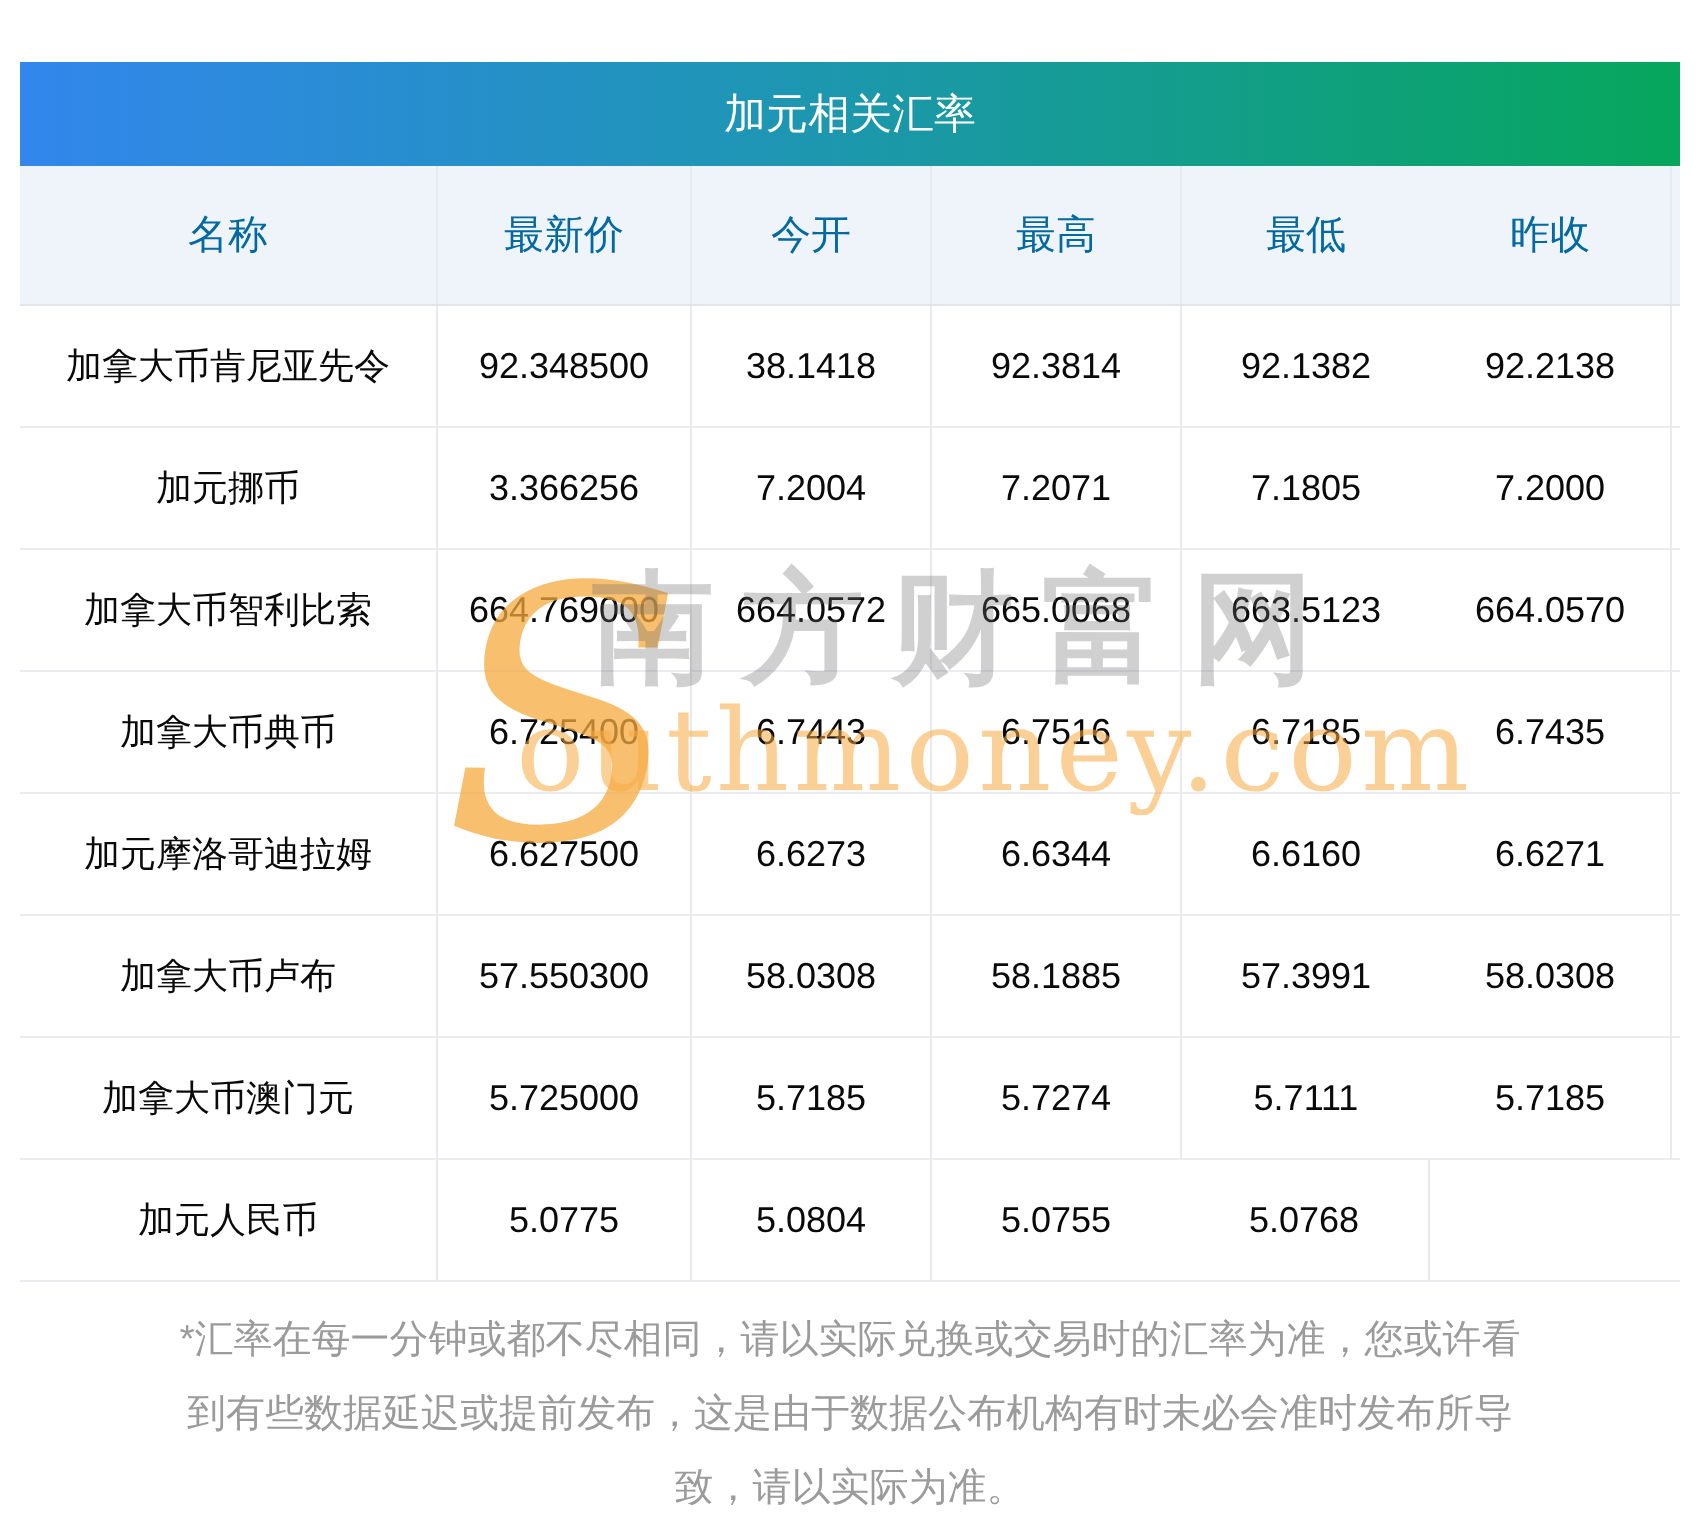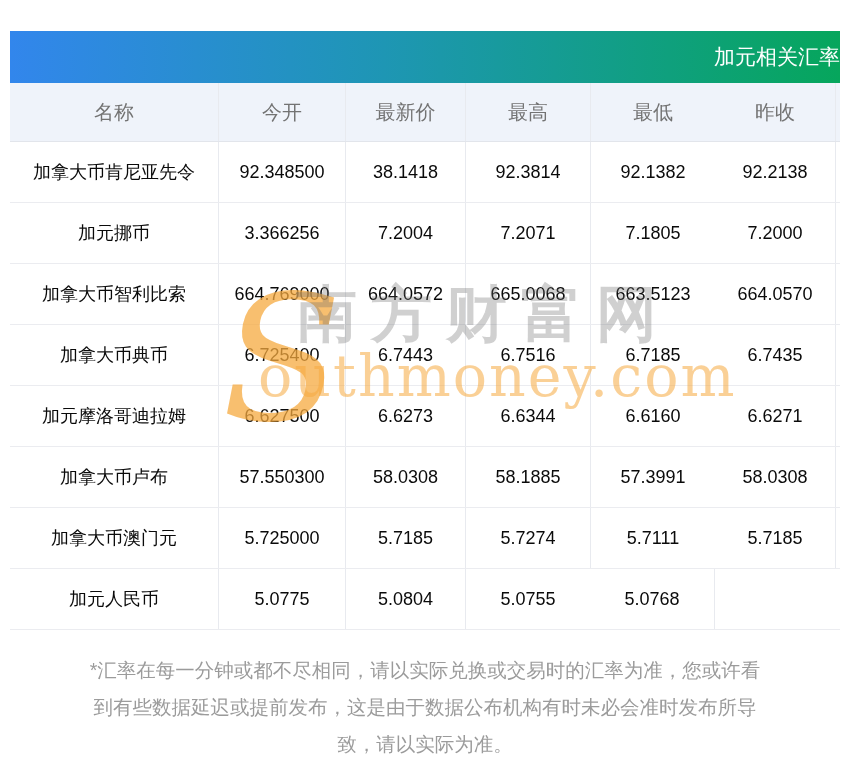--- a/index.html
+++ b/index.html
@@ -3,30 +3,30 @@
 <meta charset="utf-8">
 <style>
   html,body{margin:0;padding:0;background:#fff;}
   .page{
     position:relative;width:850px;height:769px;overflow:hidden;background:#fff;
     font-family:"Liberation Sans","DejaVu Sans",sans-serif;
   }
   .titlebar{
     position:absolute;left:10px;top:31px;width:830px;height:52px;
     background:linear-gradient(90deg,#3286EC 0%,#1E96B4 45%,#06A65C 100%);
-    color:#ffffff;font-size:21px;display:flex;align-items:center;justify-content:flex-end;
+    color:#ffffff;font-size:21px;display:flex;align-items:center;justify-content:center;
   }
   .table{position:absolute;left:10px;top:83px;width:830px;}
   .trow{
     display:grid;
     grid-template-columns:208px 127px 120px 125px 125px 121px;
     padding-right:4px;box-sizing:border-box;width:830px;
   }
   .thead{
-    background:#EFF3FA;height:59px;color:#737373;font-size:20px;
+    background:#EFF3FA;height:70px;color:#0369a1;font-size:20px;
     border-bottom:1px solid #E2E5EB;
   }
   .tbody-row{
     background:#ffffff;height:61px;color:#0a0a0a;font-size:18px;
     border-bottom:1px solid #EBECF0;
   }
   .cell{
     display:flex;align-items:center;justify-content:center;text-align:center;
     overflow:hidden;white-space:nowrap;
   }
@@ -59,22 +59,22 @@
 
 <div class="page">
 
   <div class="titlebar">
     <span>加元相关汇率</span>
   </div>
 
   <div class="table">
     <div class="trow thead" id="thead-row">
         <div class="cell">名称</div>
+        <div class="cell b-left">最新价</div>
         <div class="cell b-left">今开</div>
-        <div class="cell b-left">最新价</div>
         <div class="cell b-left">最高</div>
         <div class="cell b-left">最低</div>
         <div class="cell b-right">昨收</div>
       </div>
     <div id="tbody">
         <div class="trow tbody-row">
           <div class="cell">加拿大币肯尼亚先令</div>
           <div class="cell b-left">92.348500</div>
           <div class="cell b-left">38.1418</div>
           <div class="cell b-left">92.3814</div>

